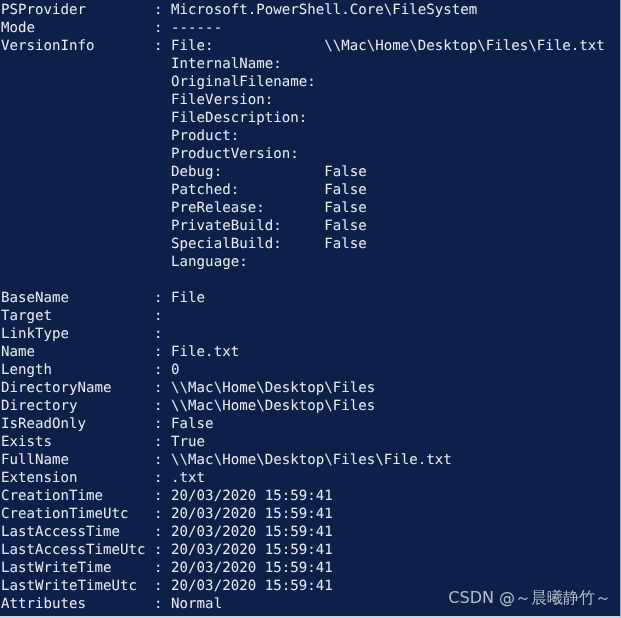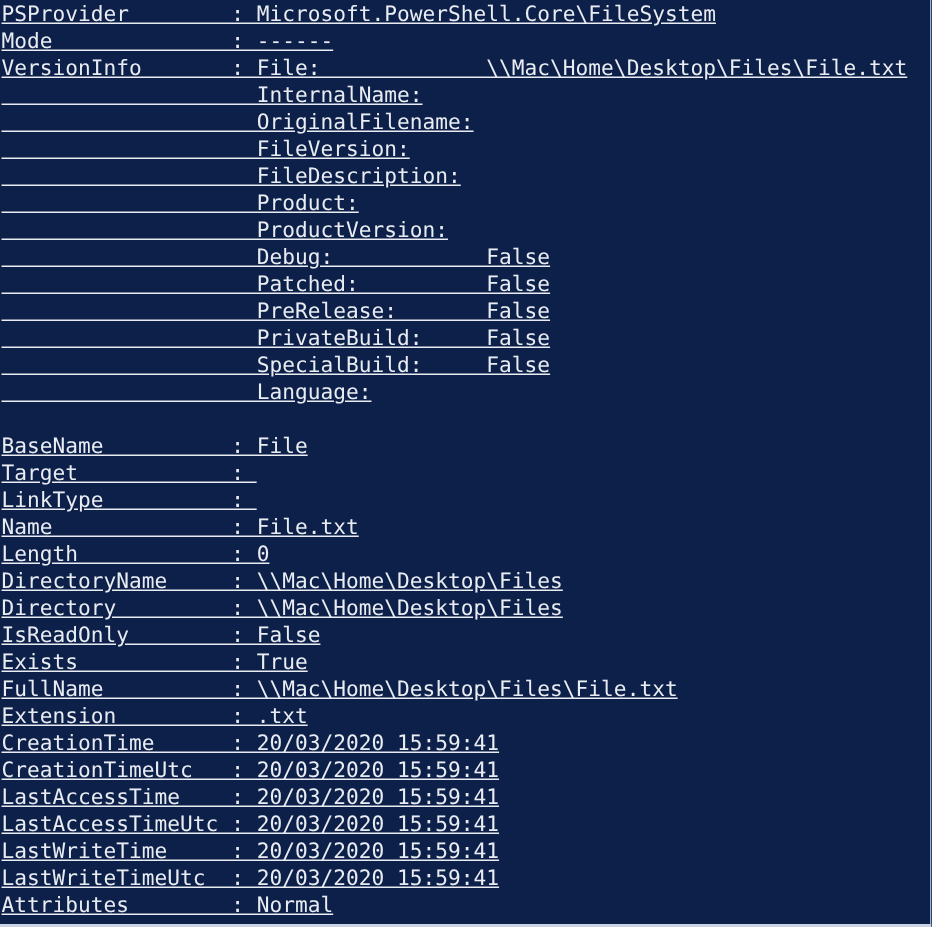--- a/index.html
+++ b/index.html
@@ -31,21 +31,20 @@
     top: 1px;
     margin: 0;
     padding: 0;
     font-family: "DejaVu Sans Mono", "Liberation Mono", monospace;
     font-size: 14.1px;
     line-height: 18px;
     letter-spacing: 0.02px;
     color: #e9ecf2;
     white-space: pre;
     text-rendering: geometricPrecision;
-    text-decoration: underline;
     -webkit-font-smoothing: antialiased;
   }
 
   #watermark {
     position: absolute;
     right: 9px;
     bottom: 8px;
     font-family: "DejaVu Sans", "Liberation Sans", sans-serif;
     font-size: 16px;
     line-height: 20px;
@@ -88,13 +87,14 @@
 FullName          : \\Mac\Home\Desktop\Files\File.txt
 Extension         : .txt
 CreationTime      : 20/03/2020 15:59:41
 CreationTimeUtc   : 20/03/2020 15:59:41
 LastAccessTime    : 20/03/2020 15:59:41
 LastAccessTimeUtc : 20/03/2020 15:59:41
 LastWriteTime     : 20/03/2020 15:59:41
 LastWriteTimeUtc  : 20/03/2020 15:59:41
 Attributes        : Normal</pre>
 
+  <div id="watermark">CSDN @～晨曦静竹～</div>
 </div>
 
 </body></html>

